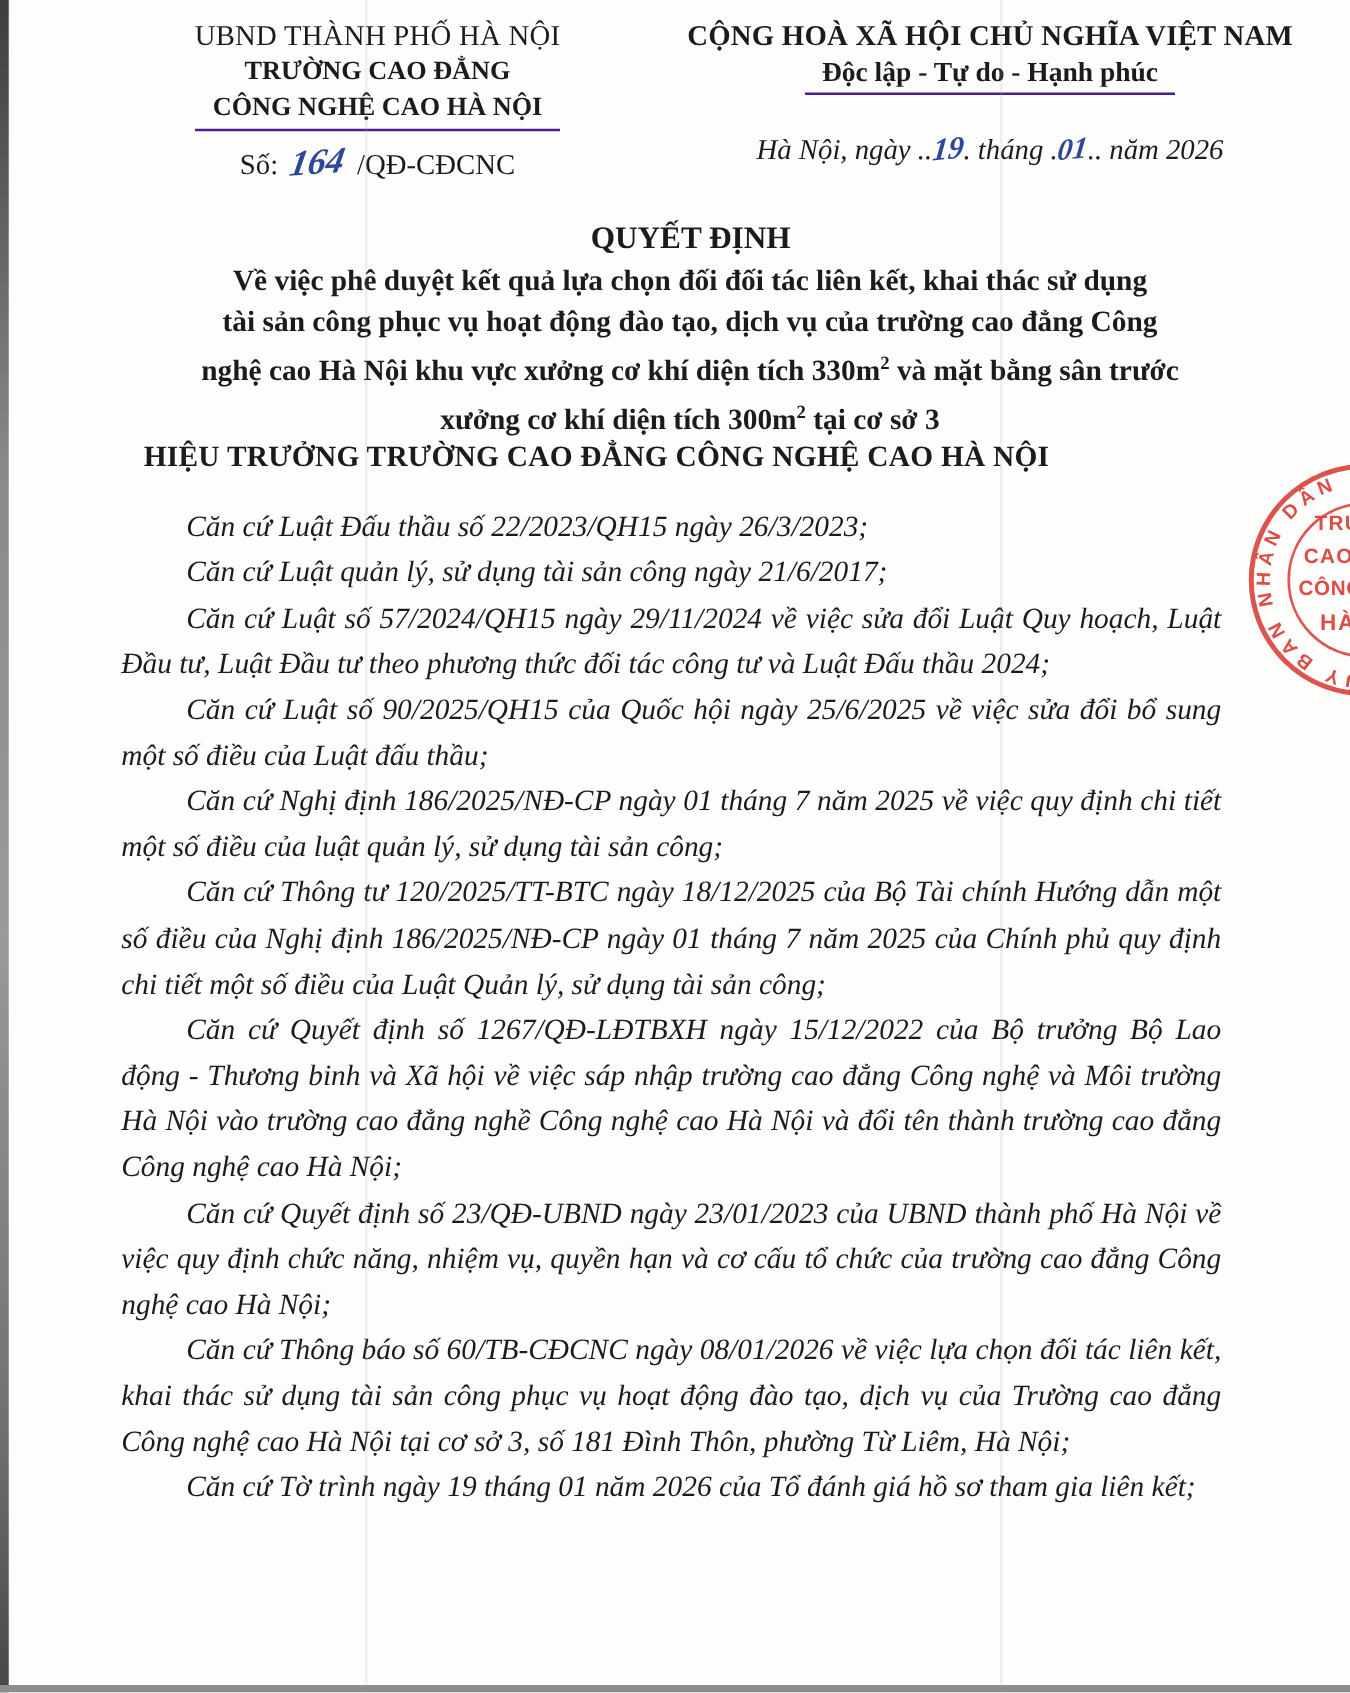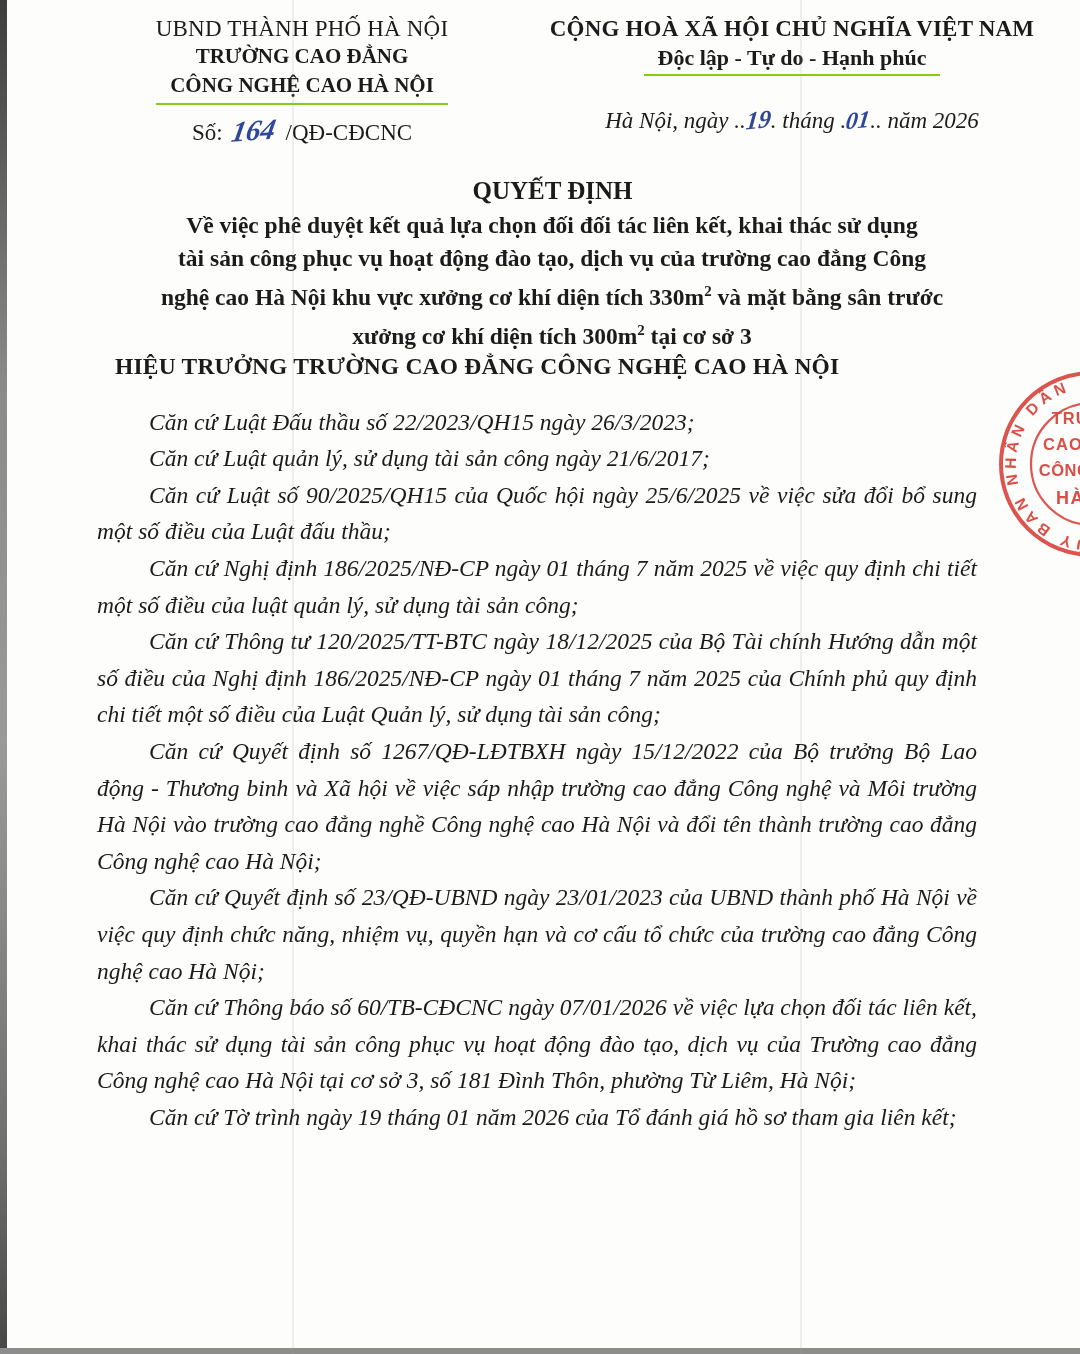--- a/index.html
+++ b/index.html
@@ -14,21 +14,21 @@
   .scan-edge-left{position:absolute;left:0;top:0;width:7px;height:1354px;
     background:linear-gradient(180deg,#3d3d3d 0%,#8a8a8a 28%,#9a9a9a 55%,#6f6f6f 85%,#474747 100%);}
   .scan-edge-bottom{position:absolute;left:0;bottom:0;width:1080px;height:6px;background:#8d8d8d;}
   .scan-line{position:absolute;top:0;width:2px;height:1354px;background:rgba(160,160,160,.16);}
   
   .doc-header{display:flex;padding-top:16px;margin-left:32px;}
   .header-left{width:430px;margin-left:55px;text-align:center;}
   .header-right{width:530px;margin-left:10px;text-align:center;}
   .org-parent{font-size:23px;letter-spacing:.2px;}
   .org-name{font-size:21px;font-weight:bold;line-height:29px;}
-  .u-line{display:inline-block;border-bottom:2px solid #84cc16;padding:0 14px 3px 14px;}
+  .u-line{display:inline-block;border-bottom:2px solid #4c1d95;padding:0 14px 3px 14px;}
   .doc-number{font-size:23px;margin-top:9px;}
   .national{font-size:23px;font-weight:bold;letter-spacing:.2px;}
   .motto{font-size:22px;font-weight:bold;margin-top:3px;}
   .date-line{font-size:23px;font-style:italic;margin-top:30px;}
   .hw{color:#2f4799;font-style:italic;font-weight:bold;display:inline-block;}
   .hw-number{font-size:29px;transform:rotate(-4deg) skewX(-14deg);margin:0 4px;}
   .hw-day{font-size:25px;transform:rotate(-6deg) skewX(-12deg);}
   .hw-month{font-size:24px;transform:rotate(-5deg) skewX(-12deg);}
   
   .doc-title{font-size:25px;font-weight:bold;text-align:center;margin:30px 90px 0 115px;font-family:Liberation Serif, serif;}
@@ -84,26 +84,27 @@
       <div>tài sản công phục vụ hoạt động đào tạo, dịch vụ của trường cao đẳng Công</div>
       <div><span>nghệ cao Hà Nội khu vực xưởng cơ khí diện tích 330m</span><sup>2</sup><span> và mặt bằng sân trước</span></div>
       <div><span>xưởng cơ khí diện tích 300m</span><sup>2</sup><span> tại cơ sở 3</span></div>
     </div>
 
     <div class="authority">HIỆU TRƯỞNG TRƯỜNG CAO ĐẲNG CÔNG NGHỆ CAO HÀ NỘI</div>
 
     <div class="body-text">
       <p>Căn cứ Luật Đấu thầu số 22/2023/QH15 ngày 26/3/2023;</p>
       <p>Căn cứ Luật quản lý, sử dụng tài sản công ngày 21/6/2017;</p>
+      <p>Căn cứ Luật số 57/2024/QH15 ngày 29/11/2024 về việc sửa đổi Luật Quy hoạch, Luật Đầu tư, Luật Đầu tư theo phương thức đối tác công tư và Luật Đấu thầu 2024;</p>
       <p>Căn cứ Luật số 90/2025/QH15 của Quốc hội ngày 25/6/2025 về việc sửa đổi bổ sung một số điều của Luật đấu thầu;</p>
       <p>Căn cứ Nghị định 186/2025/NĐ-CP ngày 01 tháng 7 năm 2025 về việc quy định chi tiết một số điều của luật quản lý, sử dụng tài sản công;</p>
       <p>Căn cứ Thông tư 120/2025/TT-BTC ngày 18/12/2025 của Bộ Tài chính Hướng dẫn một số điều của Nghị định 186/2025/NĐ-CP ngày 01 tháng 7 năm 2025 của Chính phủ quy định chi tiết một số điều của Luật Quản lý, sử dụng tài sản công;</p>
       <p>Căn cứ Quyết định số 1267/QĐ-LĐTBXH ngày 15/12/2022 của Bộ trưởng Bộ Lao động - Thương binh và Xã hội về việc sáp nhập trường cao đẳng Công nghệ và Môi trường Hà Nội vào trường cao đẳng nghề Công nghệ cao Hà Nội và đổi tên thành trường cao đẳng Công nghệ cao Hà Nội;</p>
       <p>Căn cứ Quyết định số 23/QĐ-UBND ngày 23/01/2023 của UBND thành phố Hà Nội về việc quy định chức năng, nhiệm vụ, quyền hạn và cơ cấu tổ chức của trường cao đẳng Công nghệ cao Hà Nội;</p>
-      <p>Căn cứ Thông báo số 60/TB-CĐCNC ngày 07/01/2026 về việc lựa chọn đối tác liên kết, khai thác sử dụng tài sản công phục vụ hoạt động đào tạo, dịch vụ của Trường cao đẳng Công nghệ cao Hà Nội tại cơ sở 3, số 181 Đình Thôn, phường Từ Liêm, Hà Nội;</p>
+      <p>Căn cứ Thông báo số 60/TB-CĐCNC ngày 08/01/2026 về việc lựa chọn đối tác liên kết, khai thác sử dụng tài sản công phục vụ hoạt động đào tạo, dịch vụ của Trường cao đẳng Công nghệ cao Hà Nội tại cơ sở 3, số 181 Đình Thôn, phường Từ Liêm, Hà Nội;</p>
       <p>Căn cứ Tờ trình ngày 19 tháng 01 năm 2026 của Tổ đánh giá hồ sơ tham gia liên kết;</p>
     </div>
   </main>
 
   <div class="stamp">
     <svg width="200" height="202" viewBox="0 0 200 202">
       <circle cx="100" cy="98" r="91" fill="none" stroke="#d9453f" stroke-width="4" opacity="0.92"></circle>
       <circle cx="100" cy="98" r="61" fill="none" stroke="#d9453f" stroke-width="2.2" opacity="0.9"></circle>
       <defs>
         <path id="rimPath" d="M 100,174 A 76,76 0 1 1 176,98"></path>

